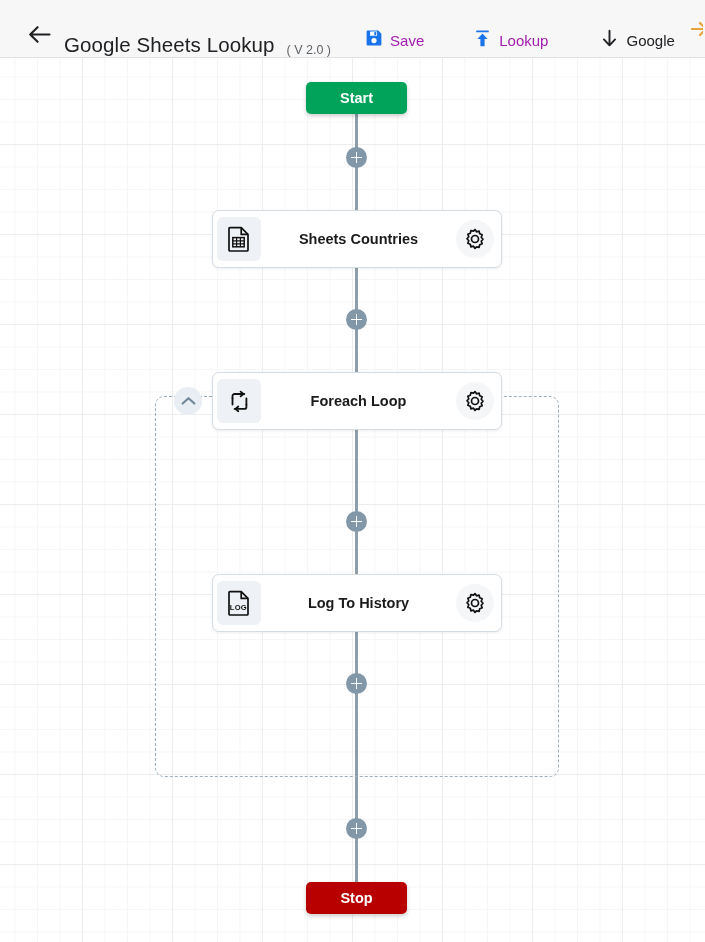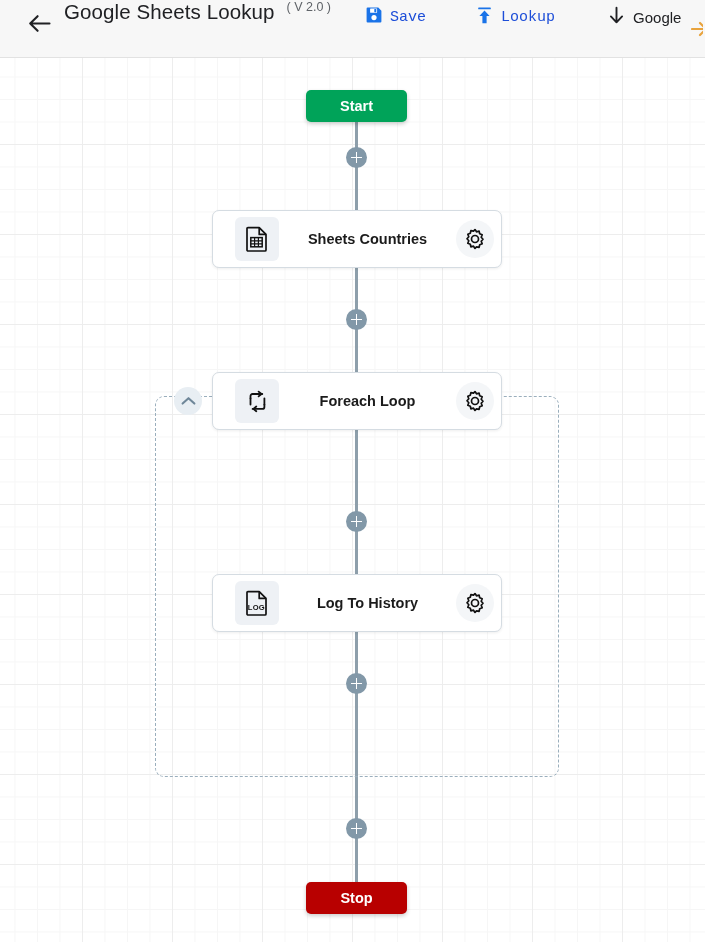--- a/index.html
+++ b/index.html
@@ -14,21 +14,21 @@
 
   
   #app-header {
     position: absolute;
     top: 0; left: 0;
     width: 705px;
     height: 58px;
     background: #f7f7f7;
     border-bottom: 1px solid #e2e2e2;
     display: flex;
-    align-items: flex-start;
+    align-items: flex-end;
     z-index: 50;
   }
 
   #back-button {
     width: 46px;
     height: 46px;
     margin-left: 16px;
     display: flex;
     align-items: center;
     justify-content: center;
@@ -60,21 +60,21 @@
     height: 34px;
     padding: 0 6px;
     cursor: pointer;
     white-space: nowrap;
     border-radius: 4px;
   }
   .header-action .ha-label {
     font-size: 15px;
     font-weight: 400;
   }
-  .ha-blue .ha-label { color: #1d4ed8; font-family: Liberation Mono, monospace; }
+  .ha-blue .ha-label { color: #a21caf; }
   .ha-dark .ha-label { color: #202124; }
 
   #action-save    { margin-left: 28px; }
   #action-publish { margin-left: 37px; }
   #action-import  { margin-left: 40px; }
 
   #header-overflow {
     position: absolute;
     right: 2px;
     top: 50%;
@@ -152,21 +152,21 @@
     align-items: center;
     justify-content: center;
     color: #ffffff;
     font-size: 14.5px;
     font-weight: 700;
     left: 306px;
     cursor: pointer;
     box-shadow: 0 2px 4px rgba(0,0,0,0.20);
     z-index: 8;
   }
-  #node-start { background: #00a359; top: 32px; }
+  #node-start { background: #00a359; top: 24px; }
   #node-stop  { background: #b80000; top: 824px; }
 
   
   .task-node {
     position: absolute;
     left: 212px;
     width: 290px;
     height: 58px;
     background: #ffffff;
     border: 1px solid #d5dce2;
@@ -174,21 +174,21 @@
     display: flex;
     align-items: center;
     box-shadow: 0 1px 3px rgba(0,0,0,0.07);
     cursor: pointer;
     z-index: 8;
   }
 
   .task-icon-box {
     width: 44px;
     height: 44px;
-    margin-left: 22px;
+    margin-left: 4px;
     border-radius: 6px;
     background: #eef1f5;
     display: flex;
     align-items: center;
     justify-content: center;
     flex: 0 0 auto;
   }
 
   .task-label {
     flex: 1;

